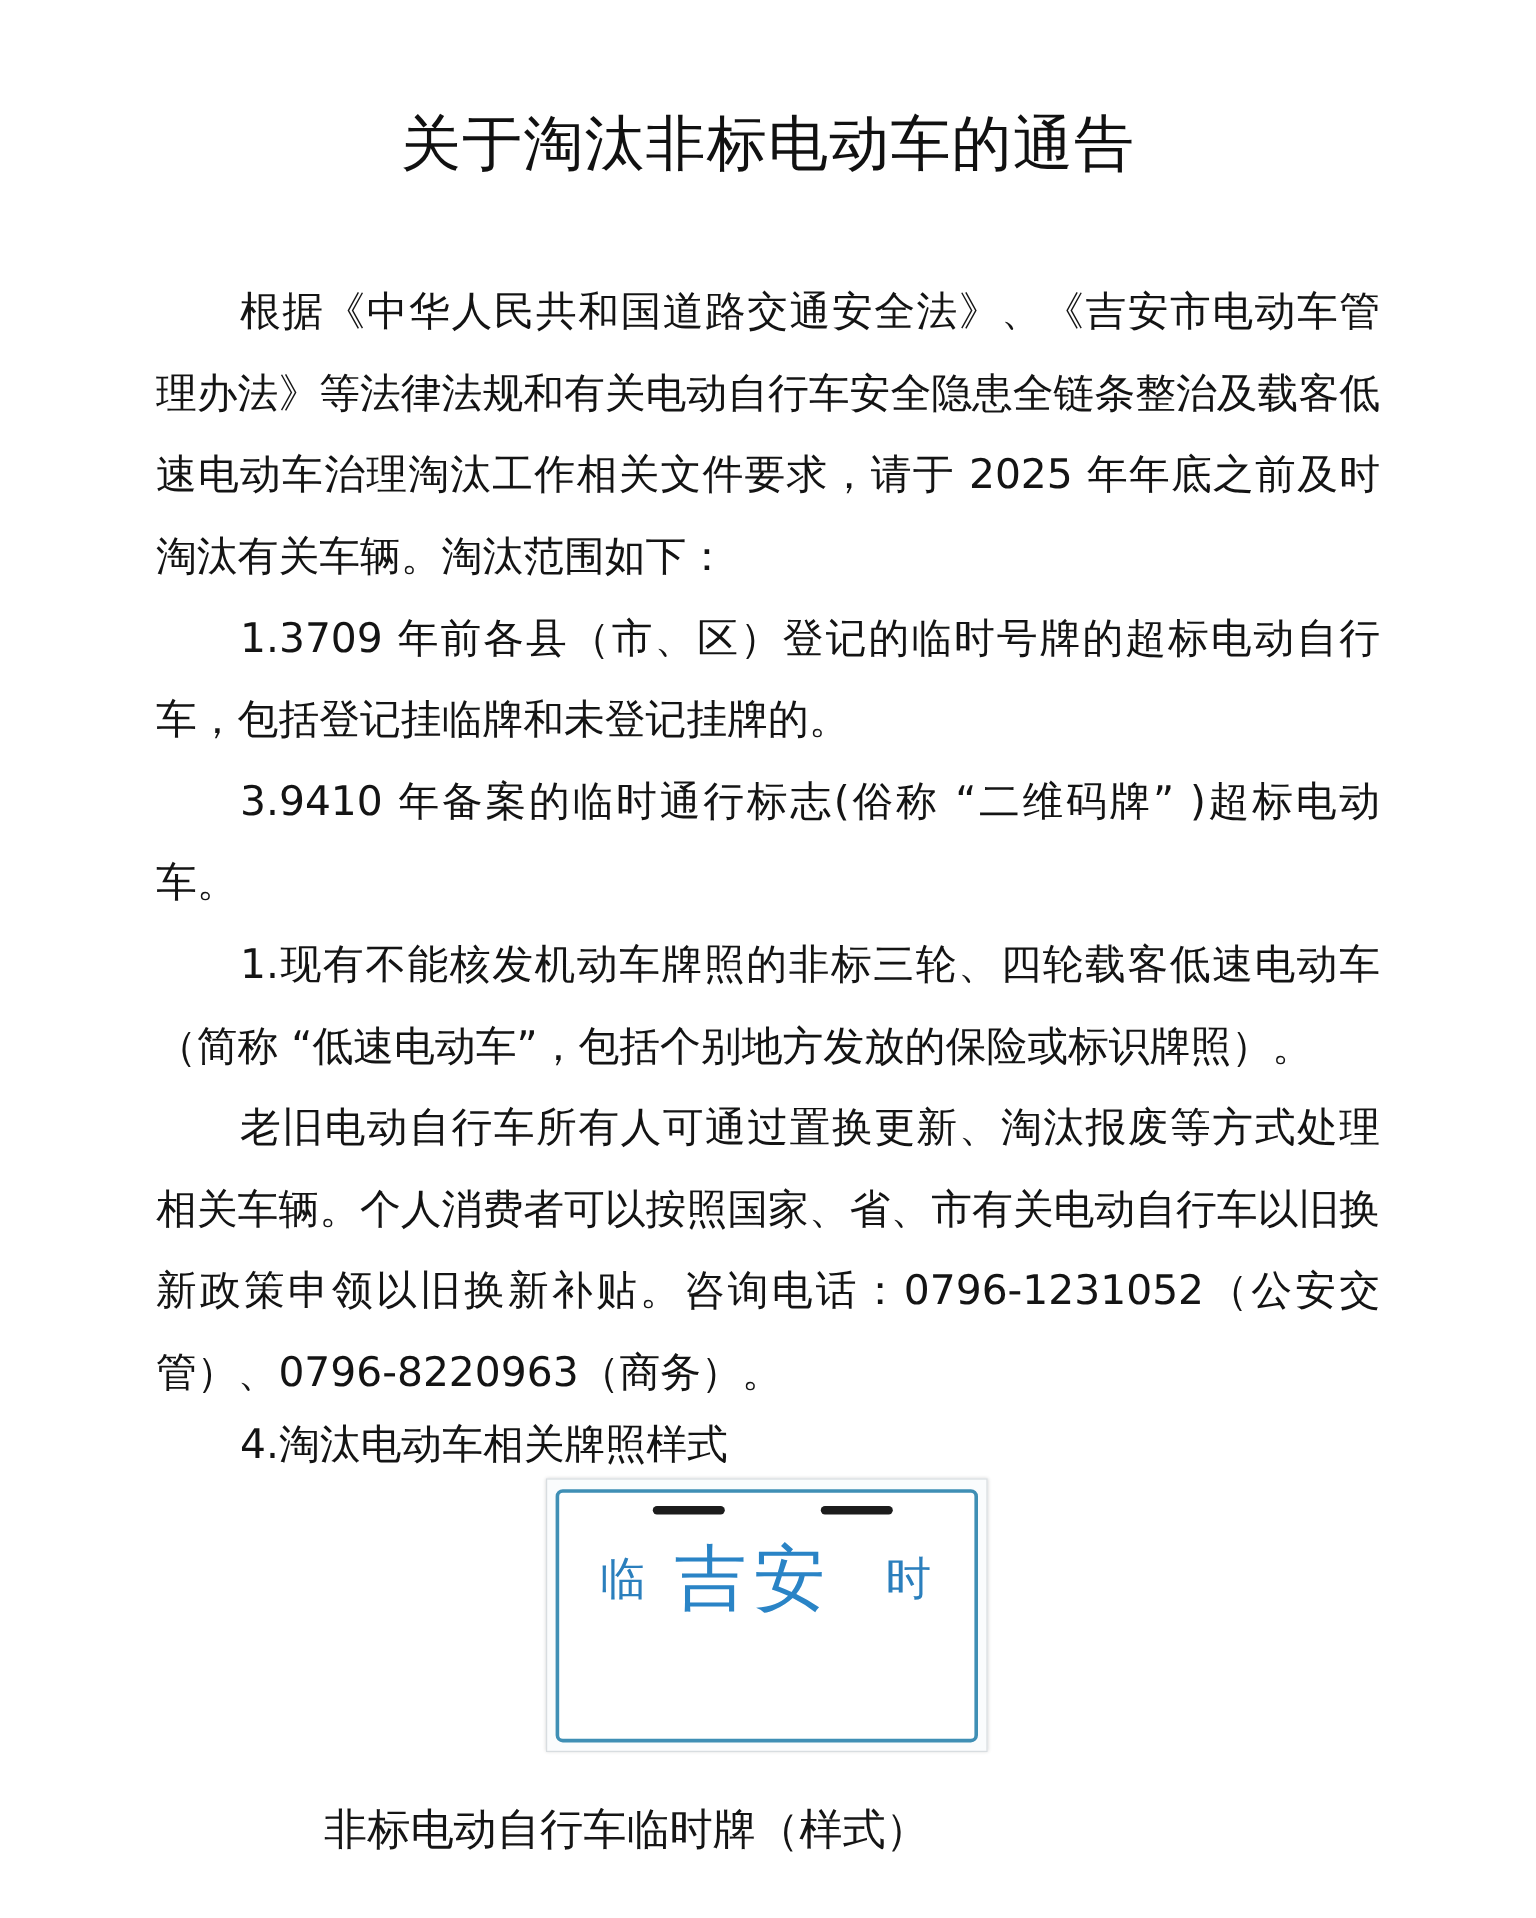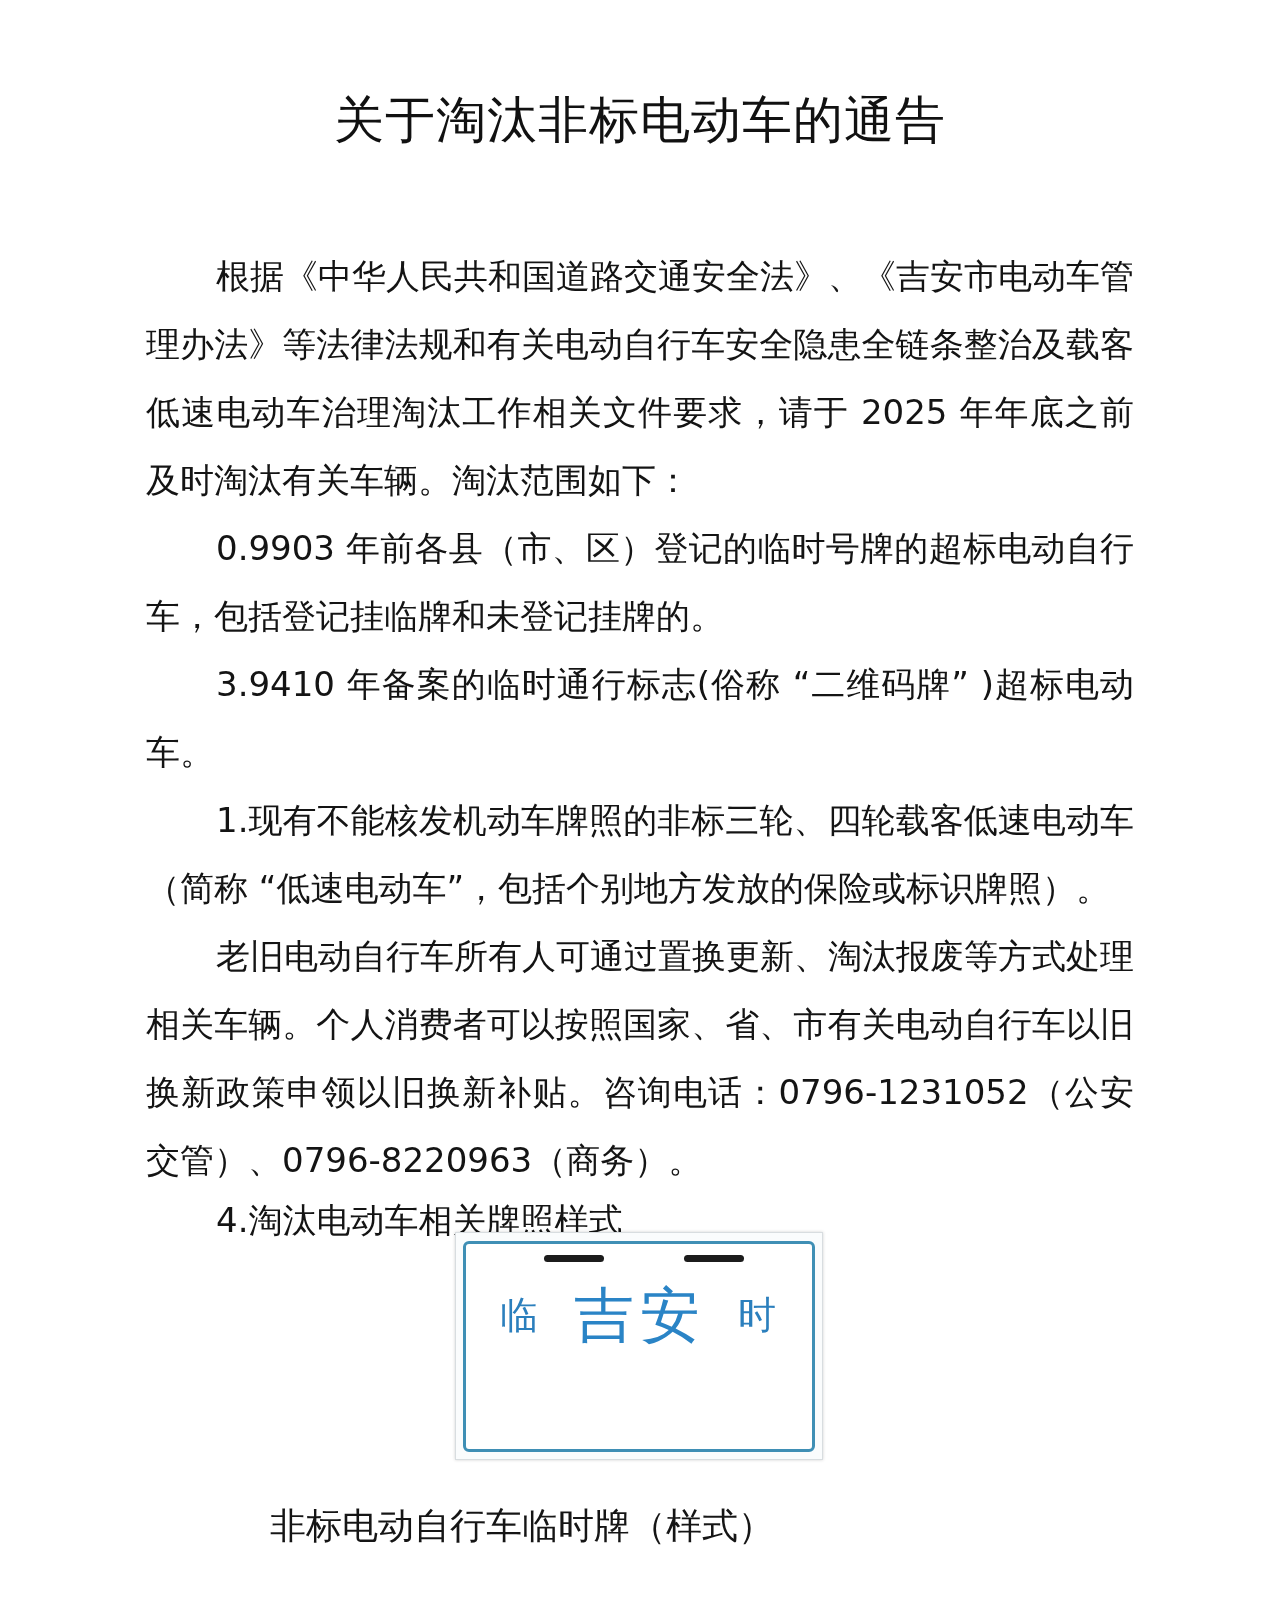--- a/index.html
+++ b/index.html
@@ -26,21 +26,21 @@
   .body-text {
     position: absolute;
     left: 130px;
     width: 1020px;
     font-size: 34px;
     line-height: 68px;
     color: #141414;
     text-align: justify;
     text-align-last: left;
   }
-  .para { margin: 16px; text-indent: 70px; }
+  .para { margin: 0; text-indent: 70px; }
   .p1 { top: 226px; }
   .p2 { top: 498px; }
   .p3 { top: 634px; }
   .p4 { top: 770px; }
   .p5 { top: 906px; }
   .p6 { top: 1170px; }
   .plate-wrap {
     position: absolute;
     left: 455px;
     top: 1232px;
@@ -77,21 +77,21 @@
     position: absolute;
     font-family: "DejaVu Sans", sans-serif;
     color: #2b7fbd;
     font-size: 38px;
     top: 14px;
   }
   .plate-small.lin { left: 34px; }
   .plate-small.shi { left: 272px; }
   .plate-city {
     position: absolute;
-    left: 108px;
+    left: 96px;
     top: 0px;
     font-size: 60px;
     color: #2a84c6;
     letter-spacing: 6px;
   }
   .plate-num {
     position: absolute;
     left: 0; right: 0;
     top: 104px;
     text-align: center;
@@ -118,21 +118,21 @@
 </head>
 <body>
 
 <div class="title">关于淘汰非标电动车的通告</div>
 
 <div class="body-text p1">
   <p class="para">根据《中华人民共和国道路交通安全法》、《吉安市电动车管理办法》等法律法规和有关电动自行车安全隐患全链条整治及载客低速电动车治理淘汰工作相关文件要求，请于 2025 年年底之前及时淘汰有关车辆。淘汰范围如下：</p>
 </div>
 
 <div class="body-text p2">
-  <p class="para">0.9903 年前各县（市、区）登记的临时号牌的超标电动自行车，包括登记挂临牌和未登记挂牌的。</p>
+  <p class="para">1.3709 年前各县（市、区）登记的临时号牌的超标电动自行车，包括登记挂临牌和未登记挂牌的。</p>
 </div>
 
 <div class="body-text p3">
   <p class="para">3.9410 年备案的临时通行标志(俗称 “二维码牌” )超标电动车。</p>
 </div>
 
 <div class="body-text p4">
   <p class="para">1.现有不能核发机动车牌照的非标三轮、四轮载客低速电动车（简称 “低速电动车”，包括个别地方发放的保险或标识牌照）。</p>
 </div>
 

